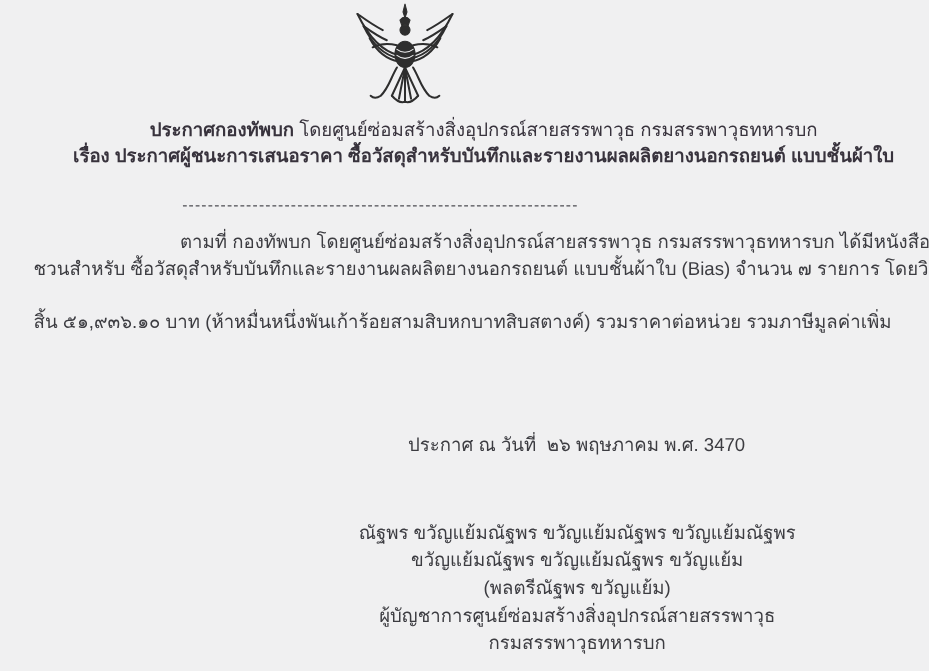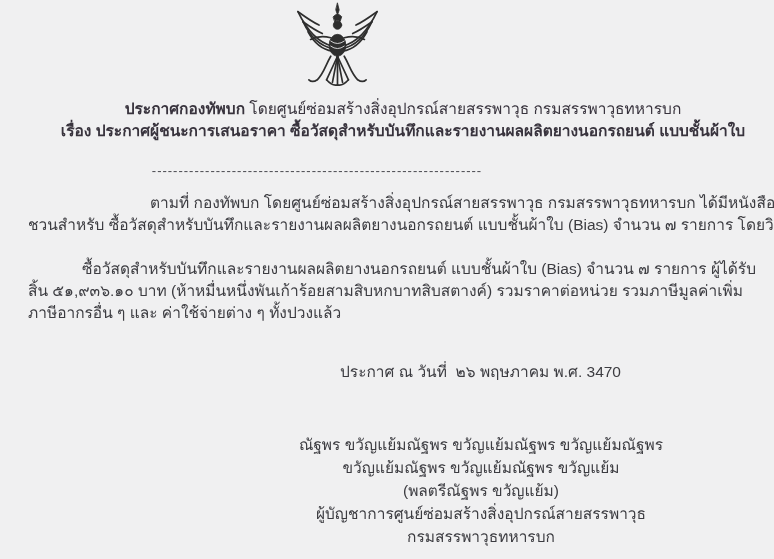--- a/index.html
+++ b/index.html
@@ -114,23 +114,21 @@
   </div>
 
   <div class="divider txt">--------------------------------------------------------------</div>
 
   <div class="para para1">
     <div class="txt indent-a">ตามที่ กองทัพบก โดยศูนย์ซ่อมสร้างสิ่งอุปกรณ์สายสรรพาวุธ กรมสรรพาวุธทหารบก ได้มีหนังสือเชิญ</div>
     <div class="txt">ชวนสำหรับ ซื้อวัสดุสำหรับบันทึกและรายงานผลผลิตยางนอกรถยนต์ แบบชั้นผ้าใบ (Bias) จำนวน ๗ รายการ โดยวิธี</div>
   </div>
 
   <div class="para para2">
-    <div class="txt indent-b">ซื้อวัสดุสำหรับบันทึกและรายงานผลผลิตยางนอกรถยนต์ แบบชั้นผ้าใบ (Bias) จำนวน ๗ รายการ ผู้ได้รับ</div>
     <div class="txt">สิ้น ๕๑,๙๓๖.๑๐ บาท (ห้าหมื่นหนึ่งพันเก้าร้อยสามสิบหกบาทสิบสตางค์) รวมราคาต่อหน่วย รวมภาษีมูลค่าเพิ่ม</div>
-    <div class="txt">ภาษีอากรอื่น ๆ และ ค่าใช้จ่ายต่าง ๆ ทั้งปวงแล้ว</div>
   </div>
 
   <div class="date-line txt">ประกาศ ณ วันที่  ๒๖ พฤษภาคม พ.ศ. 3470</div>
 
   <div class="signature">
     <div class="txt">ณัฐพร ขวัญแย้มณัฐพร ขวัญแย้มณัฐพร ขวัญแย้มณัฐพร</div>
     <div class="txt">ขวัญแย้มณัฐพร ขวัญแย้มณัฐพร ขวัญแย้ม</div>
     <div class="txt">(พลตรีณัฐพร ขวัญแย้ม)</div>
     <div class="txt">ผู้บัญชาการศูนย์ซ่อมสร้างสิ่งอุปกรณ์สายสรรพาวุธ</div>
     <div class="txt">กรมสรรพาวุธทหารบก</div>

